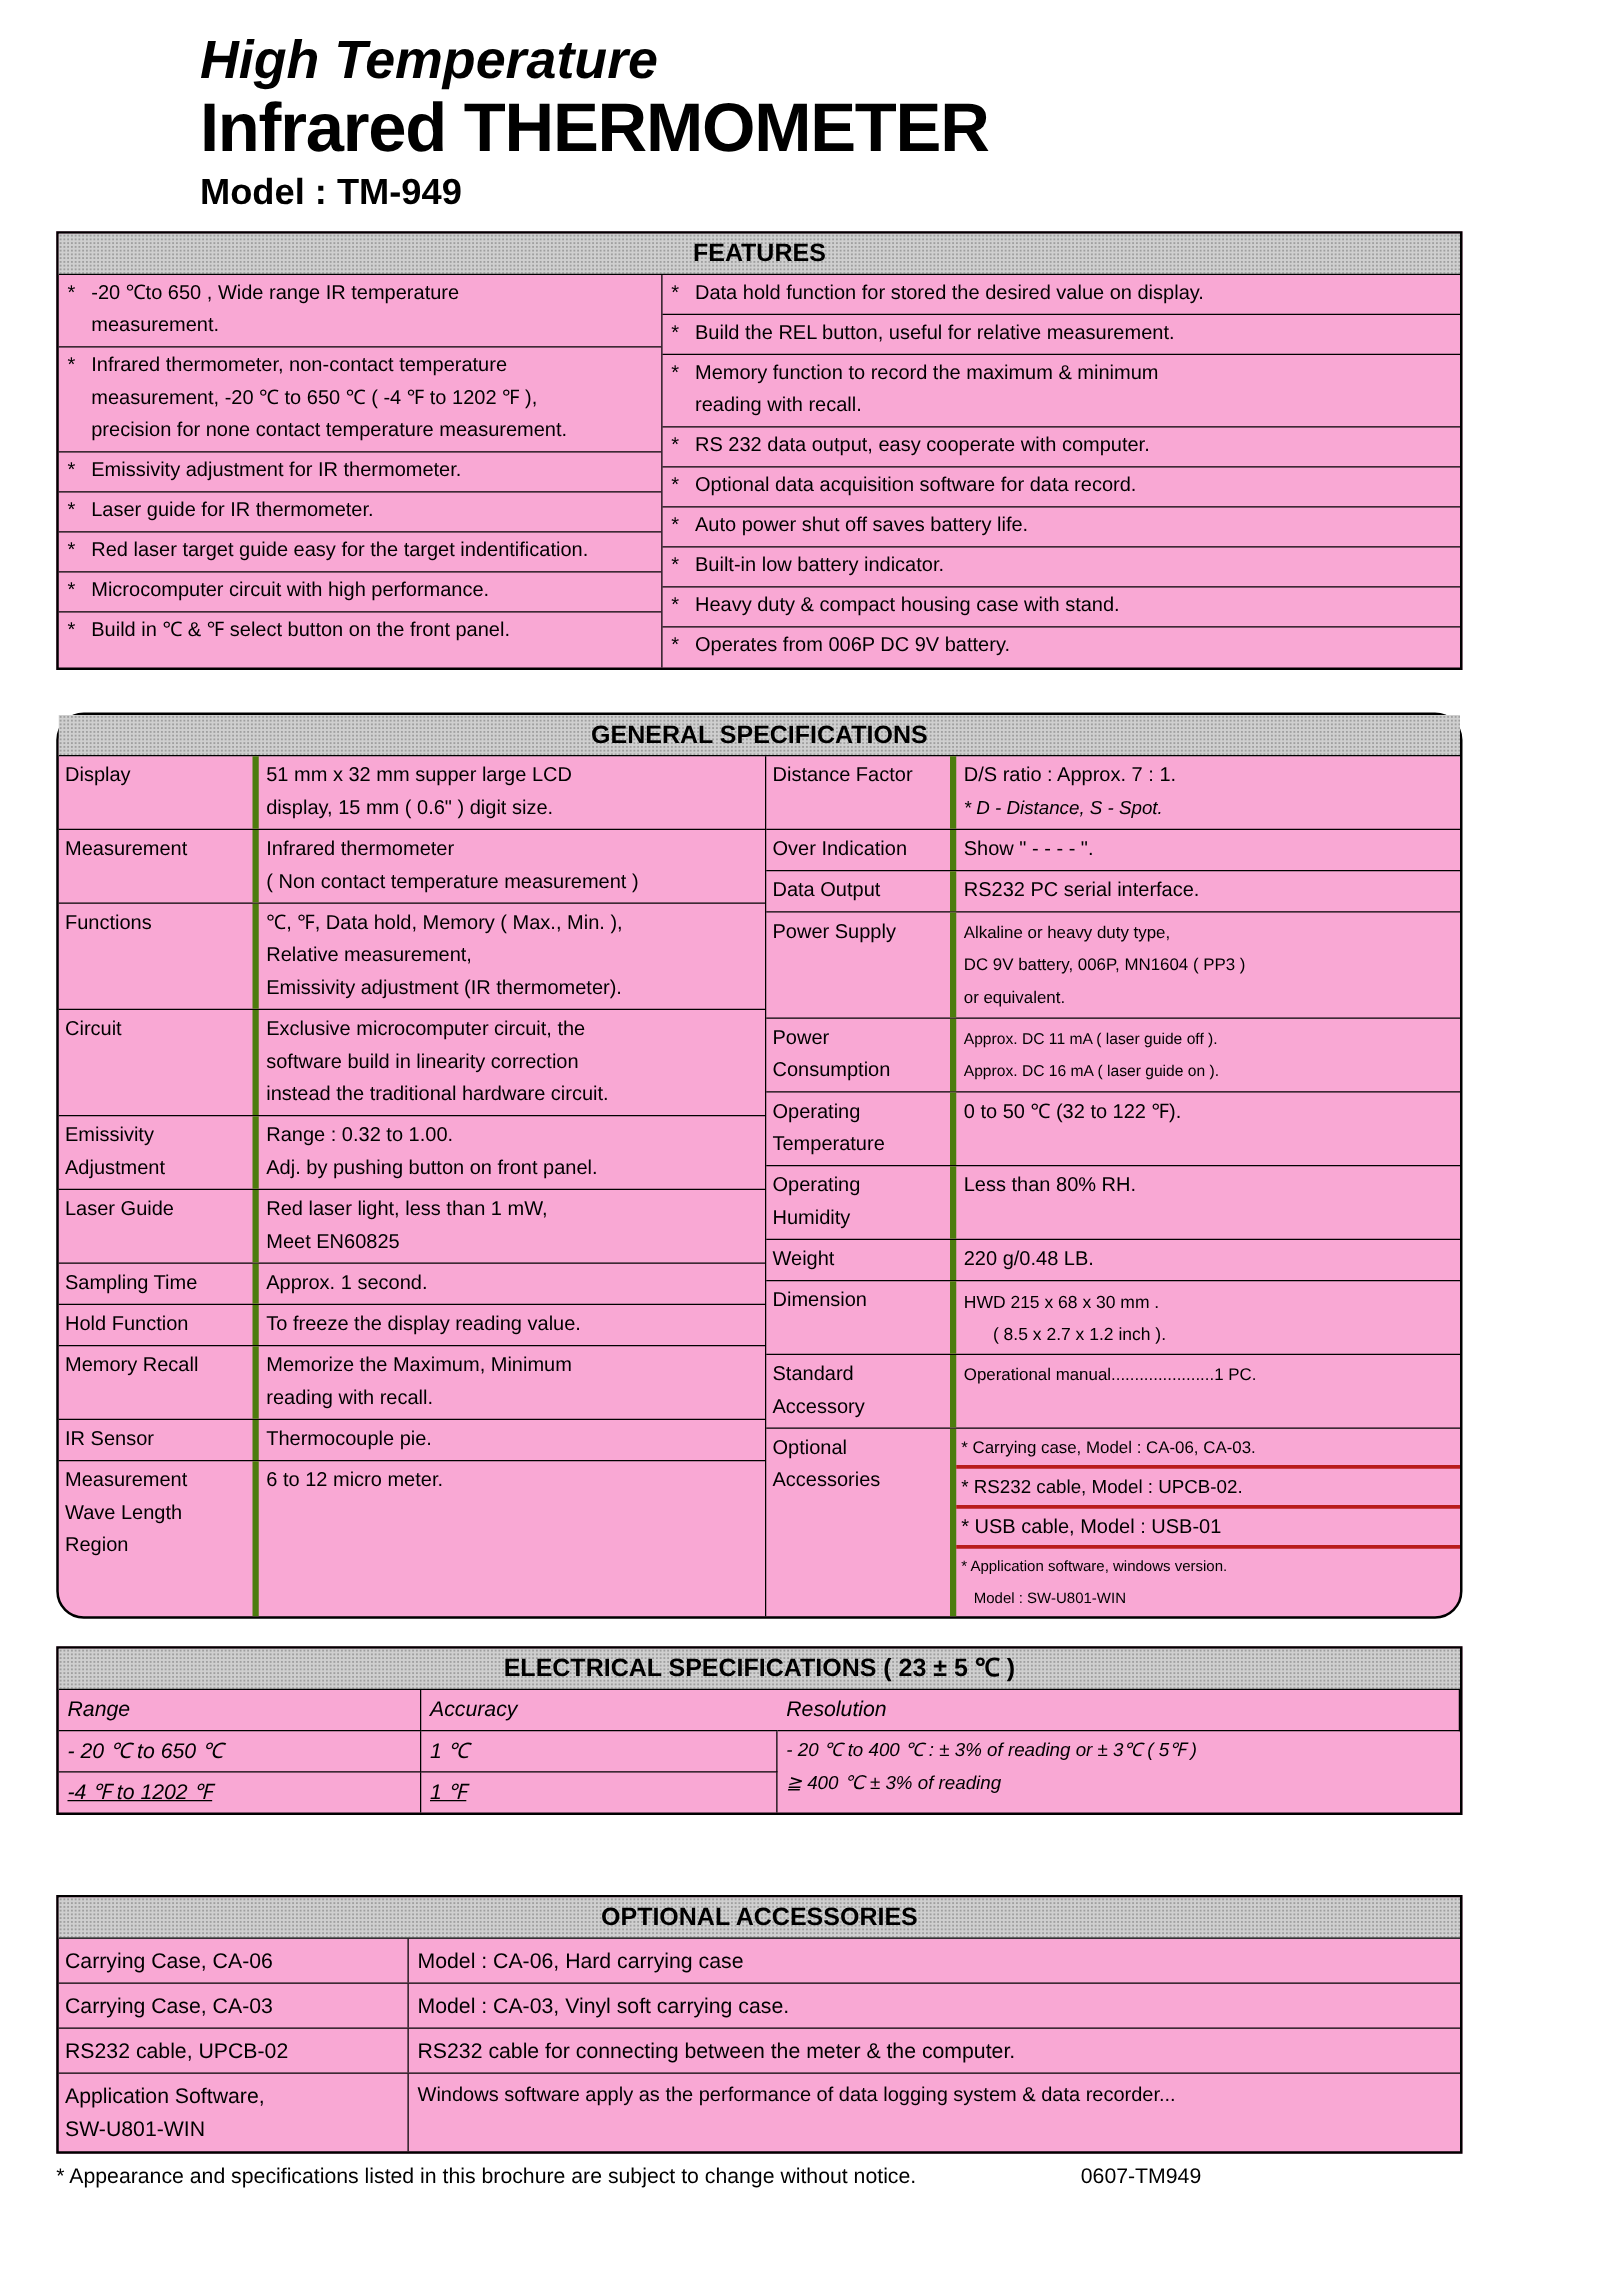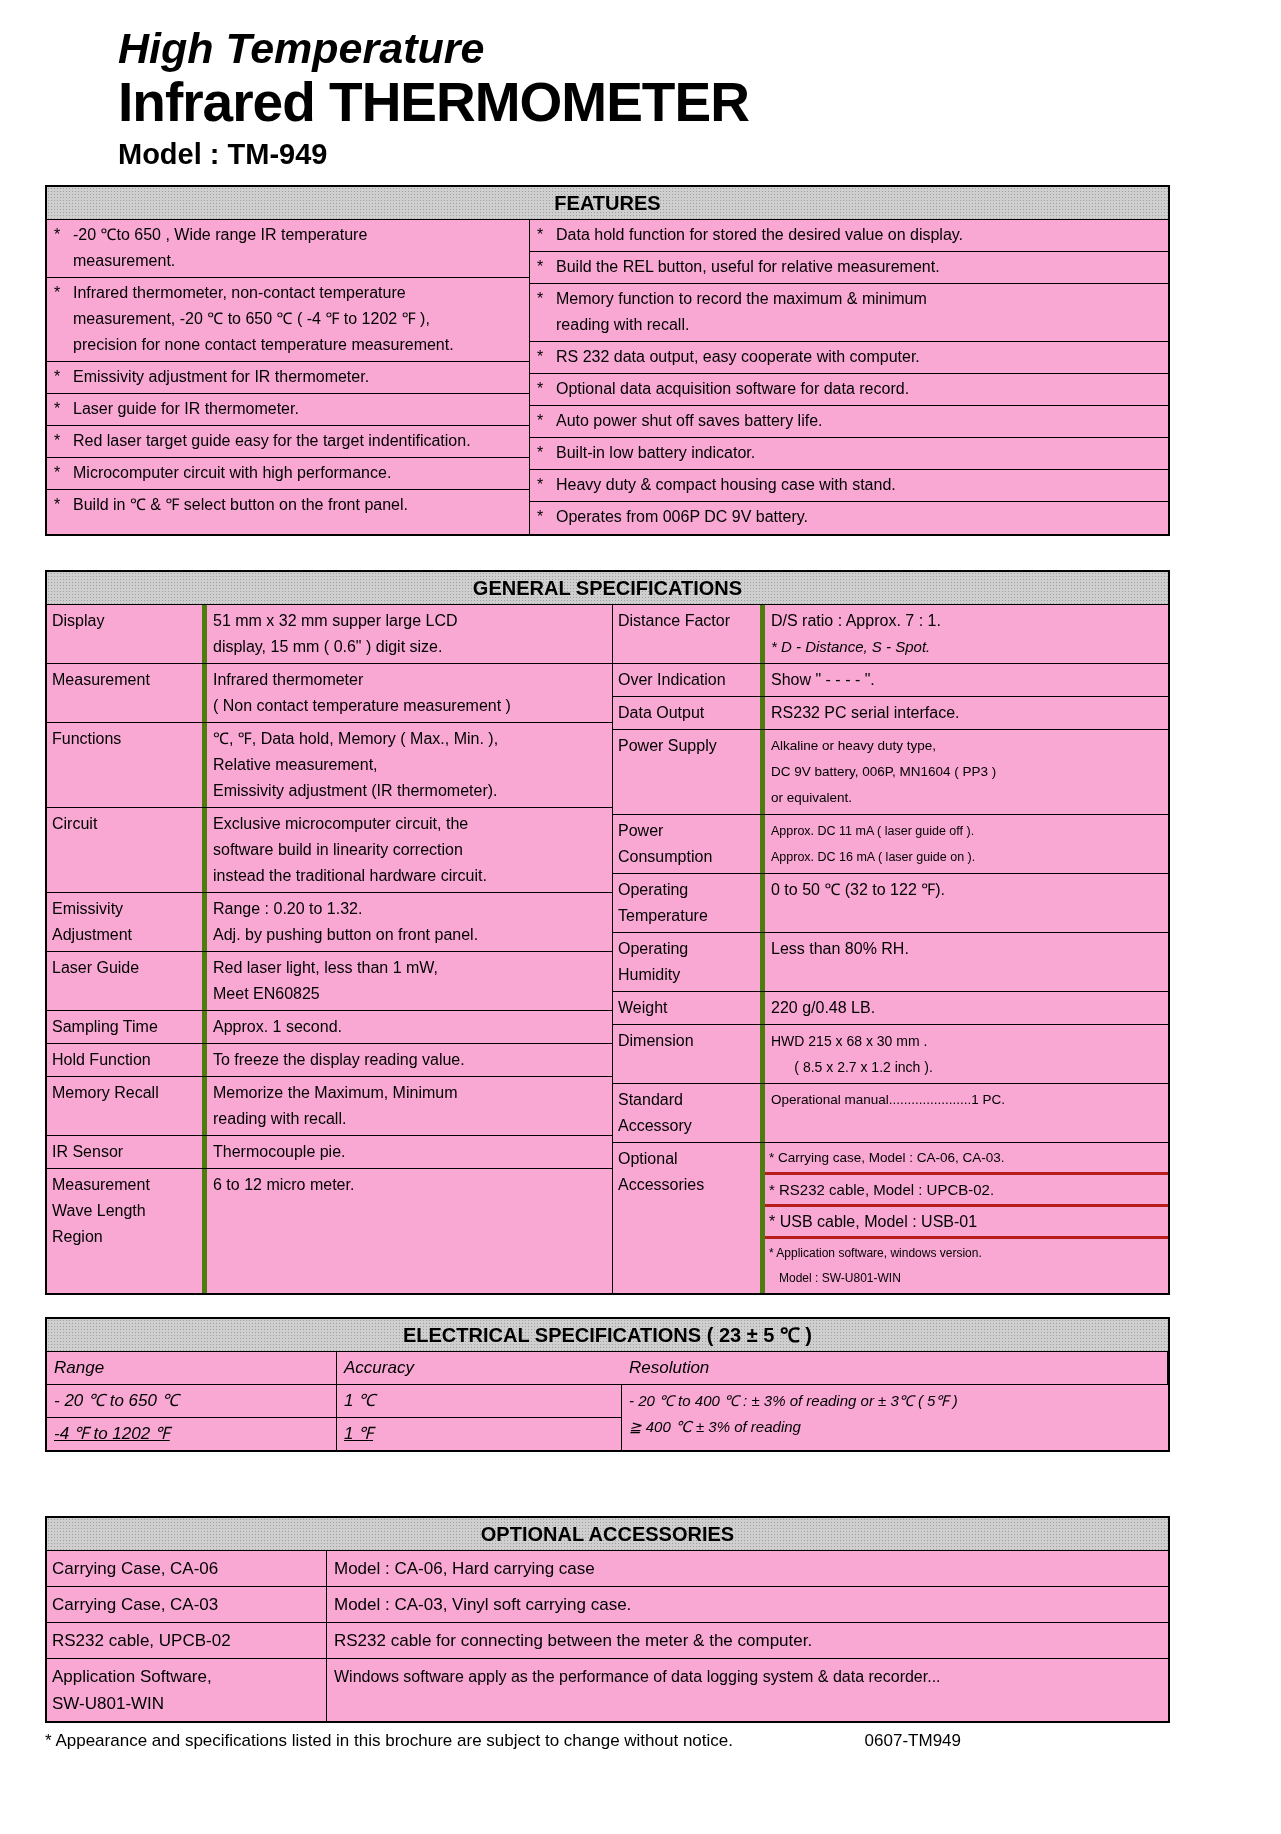--- a/index.html
+++ b/index.html
@@ -5,21 +5,21 @@
   * { box-sizing: border-box; margin: 0; padding: 0; }
   html,body { background:#fff; }
   body {
     width: 1281px; height: 1834px;
     font-family: "Liberation Sans", sans-serif;
     color: #000;
   }
   .page { padding: 26px 0 0 45px; width: 1010px; }
 
   
-  .titleblock { margin-left: 73px; }
+  .titleblock { margin-left: 115px; }
   .subtitle { font-size: 43px; font-weight: bold; font-style: italic; line-height: 1.05; }
   .doc-title { font-size: 55px; font-weight: bold; letter-spacing: -1px; line-height: 1.0; margin-top: 4px; }
   .model { font-size: 29px; font-weight: bold; margin-top: 8px; }
 
   
   .tbl { width: 1125px; border: 2px solid #000; background: #f9a8d4; }
   .tbl-header {
     background-color: #cfcfcf;
     background-image: radial-gradient(#9f9f9f 0.7px, transparent 0.8px);
     background-size: 3px 3px;
@@ -34,21 +34,21 @@
   .feat-left  { width: 482px; }
   .feat-right { width: 474px; border-left: 1px solid #000; flex: 1; }
   .feat-row { display: flex; border-bottom: 1px solid #000; min-height: 32px; padding: 2px 0; }
   .col .feat-row:last-child { border-bottom: none; flex: 1; }
   .star { width: 26px; flex: none; padding-left: 7px; font-size: 16px; line-height: 26px; }
   .feat-text { white-space: pre-line; font-size: 16px; line-height: 26px; padding-right: 1px; }
   .mh2 { min-height: 58px; }
   .mh3 { min-height: 84px; }
 
   
-  .general { margin-top: 34px; }
+  .general { margin-top: 34px; border-radius: 22px; }
   .gs-left  { width: 565px; }
   .gs-right { width: 393px; border-left: 1px solid #000; flex: 1; }
   .gs-row { display: flex; border-bottom: 1px solid #000; min-height: 32px; }
   .col .gs-row:last-child { border-bottom: none; flex: 1; }
   .gs-label { flex: none; border-right: 5px solid #4d7c0f; padding: 3px 2px 3px 5px;
               white-space: pre-line; font-size: 16px; line-height: 26px; }
   .gs-left  .gs-label { width: 160px; }
   .gs-right .gs-label { width: 152px; }
   .gs-value { flex: 1; padding: 3px 2px 3px 6px; white-space: pre-line;
               font-size: 16px; line-height: 26px; }
@@ -198,21 +198,21 @@
           </div>
         <div class="gs-row mh3">
             <div class="gs-label">Circuit</div>
             <div class="gs-value">Exclusive microcomputer circuit, the
 software build in linearity correction
 instead the traditional hardware circuit.</div>
           </div>
         <div class="gs-row mh2">
             <div class="gs-label">Emissivity
 Adjustment</div>
-            <div class="gs-value">Range : 0.20 to 1.32.
+            <div class="gs-value">Range : 0.32 to 1.00.
 Adj. by pushing button on front panel.</div>
           </div>
         <div class="gs-row mh2">
             <div class="gs-label">Laser Guide</div>
             <div class="gs-value">Red laser light, less than 1 mW,
 Meet EN60825</div>
           </div>
         <div class="gs-row">
             <div class="gs-label">Sampling Time</div>
             <div class="gs-value">Approx. 1 second.</div>

